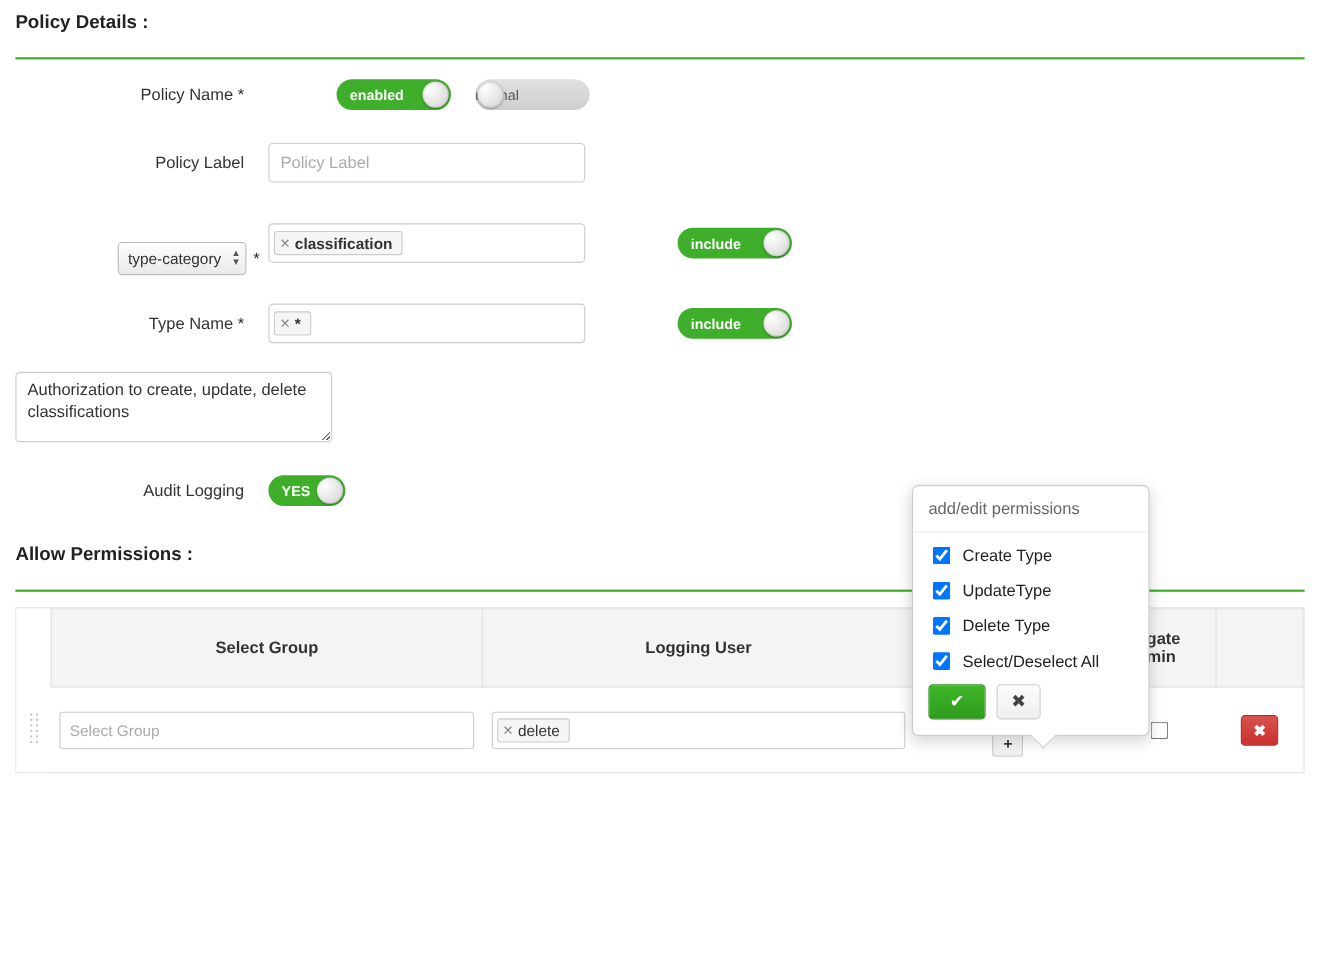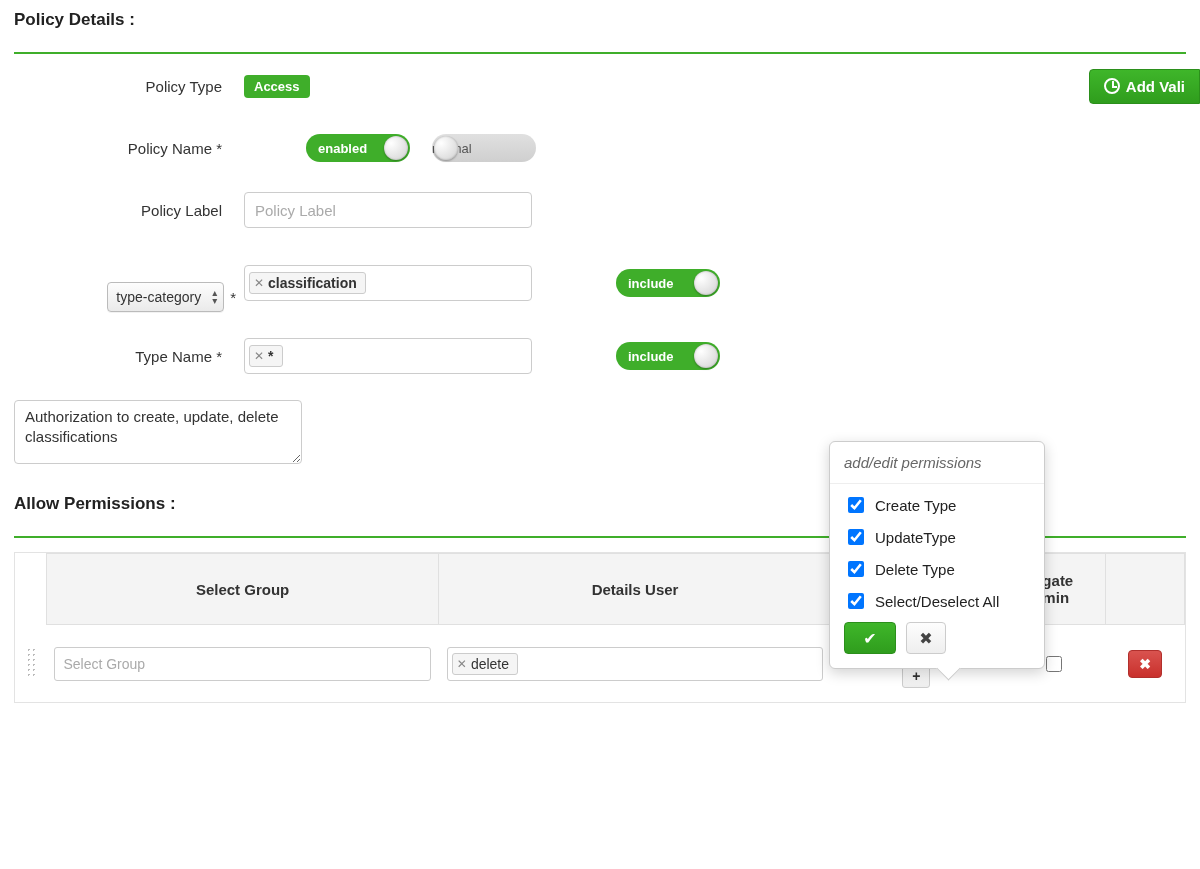--- a/index.html
+++ b/index.html
@@ -209,21 +209,21 @@
     width:216px;background:#fff;border:1px solid #ccc;border-radius:6px;
     box-shadow:0 4px 14px rgba(0,0,0,.18);
     z-index:50;padding:0;
   }
   .popover::after{
     content:"";position:absolute;bottom:-9px;left:110px;
     width:16px;height:16px;background:#fff;border-right:1px solid #ccc;border-bottom:1px solid #ccc;
     transform:rotate(45deg);
   }
   .pop-title{
-    padding:12px 14px;border-bottom:1px solid #eee;color:#666;font-size:15px;font-style:italic;
+    padding:12px 14px;border-bottom:1px solid #eee;color:#666;font-size:15px;
   }
   .pop-body{padding:10px 14px 14px;}
   .pop-body label{display:flex;align-items:center;gap:8px;margin-bottom:10px;font-size:15px;color:#222;}
   .pop-actions{display:flex;gap:10px;margin-top:6px;}
   .pop-ok{
     width:52px;height:32px;border-radius:4px;border:1px solid #2b8f1b;
     background:linear-gradient(#3fb62a,#2f9d1d);color:#fff;display:inline-flex;align-items:center;justify-content:center;cursor:pointer;font-size:16px;
   }
   .pop-cancel{
     width:40px;height:32px;border-radius:4px;border:1px solid #ccc;background:linear-gradient(#fdfdfd,#eee);
@@ -231,32 +231,20 @@
   }
   .row-tc .label-col{padding-right:8px;display:flex;justify-content:flex-end;align-items:center;gap:6px;margin-top:28px;}
 </style>
 </head>
 <body>
 
 <div class="section-title">Policy Details :</div>
 
 <div class="form-area">
 
-  <div class="header-top-row form-row" style="margin-bottom:26px;">
-    <div style="display:flex;align-items:center;">
-      <div class="label-col">Policy Type</div>
-      <div class="field-col">
-        <span class="badge">Access</span>
-      </div>
-    </div>
-    <button class="btn-green" style="margin-right:-14px;border-top-right-radius:0;border-bottom-right-radius:0;">
-      <span class="clock"></span>
-      <span>Add Vali</span>
-    </button>
-  </div>
 
   <div class="form-row">
     <div class="label-col req">Policy Name</div>
     <div class="field-col">
       <div style="width:40px;"></div>
       <div class="pill on-green">
         <span>enabled</span>
           <span class="knob"></span>
       </div>
       <div class="pill off-grey">
@@ -312,20 +300,29 @@
       </div>
     </div>
   </div>
 
   <div class="form-row" style="align-items:flex-start;">
     <div class="field-col">
       <textarea class="textarea" style="">Authorization to create, update, delete classifications</textarea>
     </div>
   </div>
 
+  <div class="form-row" style="margin-bottom:10px;">
+    <div class="label-col">Audit Logging</div>
+    <div class="field-col">
+      <div class="pill on-green small">
+        <span>YES</span>
+          <span class="knob"></span>
+      </div>
+    </div>
+  </div>
 
 </div>
 
 <div class="section-title">Allow Permissions :</div>
 
 <div class="cond-wrap" style="overflow:visible;">
 
   <div class="popover">
     <div class="pop-title">add/edit permissions</div>
     <div class="pop-body">
@@ -354,21 +351,21 @@
         </span>
       </div>
     </div>
   </div>
 
   <table class="cond-table">
     <thead>
       <tr>
         <th class="drag-col"></th>
         <th style="width:300px;">Select Group</th>
-        <th style="width:300px;">Details User</th>
+        <th style="width:300px;">Logging User</th>
         <th style="width:130px;"></th>
         <th style="width:80px;white-space:pre-line;">egate
 lmin</th>
         <th style="width:60px;"></th>
       </tr>
     </thead>
     <tbody>
       <tr>
         <td class="drag-col"><span class="drag-handle"></span></td>
         <td>

